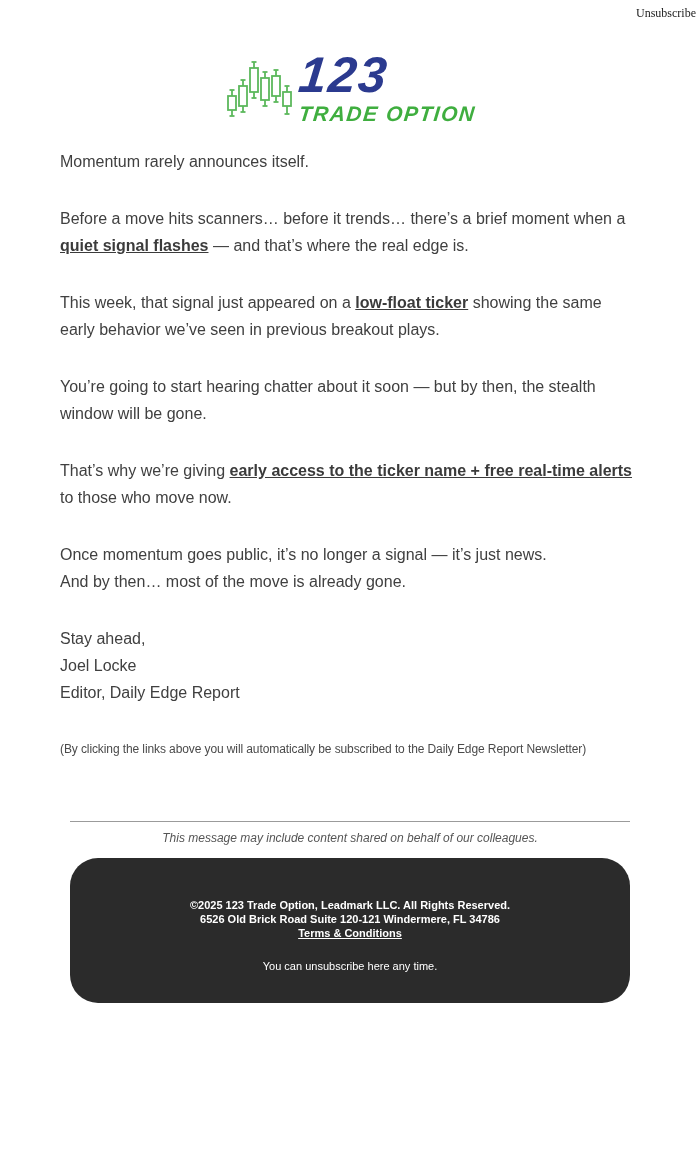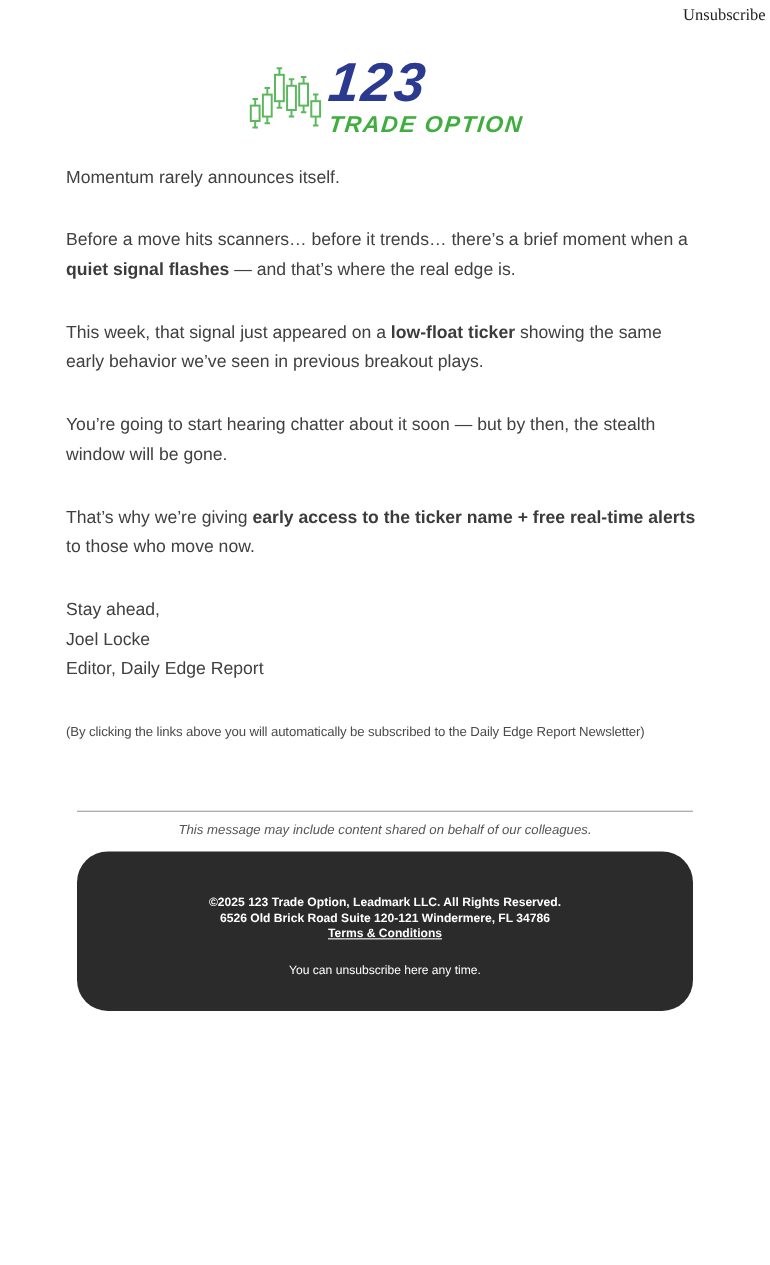--- a/index.html
+++ b/index.html
@@ -12,21 +12,21 @@
     color: var(--text, #404040);
     overflow: hidden;
   }
 
   
   .top-unsub {
     position: absolute;
     top: 6px;
     right: 4px;
     font-family: "Liberation Serif", serif;
-    font-size: 15px;
+    font-size: 12px;
     color: #222222;
     text-decoration: none;
   }
 
   
   .logo {
     margin-top: 50px;
     display: flex;
     justify-content: center;
     align-items: flex-end;
@@ -54,21 +54,21 @@
 
   
   .email-body {
     width: 580px;
     margin: 24px auto 0 auto;
     font-size: 16px;
     line-height: 27px;
   }
   .email-body p { margin: 30px 0; }
   .email-body p:first-child { margin-top: 0; }
-  .email-body strong { font-weight: 700; color: #3b3b3b; }
+  .email-body strong { font-weight: 700; color: #3b3b3b; text-decoration: underline; }
 
   .cta-link {
     color: var(--link, #1f76a9);
     font-weight: 700;
     text-decoration: underline;
     cursor: pointer;
     line-height: 29px;
   }
 
   .disclaimer {
@@ -157,20 +157,21 @@
     <span class="logo-name">TRADE OPTION</span>
   </div>
 </div>
 
 <div class="email-body">
   <p><span>Momentum rarely announces itself.</span></p>
   <p><span>Before a move hits scanners… before it trends… there’s a brief moment when a </span><strong>quiet signal flashes</strong><span> — and that’s where the real edge is.</span></p>
   <p><span>This week, that signal just appeared on a </span><strong>low-float ticker</strong><span> showing the same early behavior we’ve seen in previous breakout plays.</span></p>
   <p><span>You’re going to start hearing chatter about it soon — but by then, the stealth window will be gone.</span></p>
   <p><span>That’s why we’re giving </span><strong>early access to the ticker name + free real-time alerts</strong><span> to those who move now.</span></p>
+  <p>Once momentum goes public, it’s no longer a signal — it’s just news.<br>And by then… most of the move is already gone.</p>
   <p>Stay ahead,<br>Joel Locke<br>Editor, Daily Edge Report</p>
   <p class="disclaimer">(By clicking the links above you will automatically be subscribed to the Daily Edge Report Newsletter)</p>
 </div>
 
 <hr class="divider">
 <div class="colleague-note">This message may include content shared on behalf of our colleagues.</div>
 
 <div class="footer-box">
   <div>©2025 123 Trade Option, Leadmark LLC. All Rights Reserved.</div>
   <div>6526 Old Brick Road Suite 120-121 Windermere, FL 34786</div>

